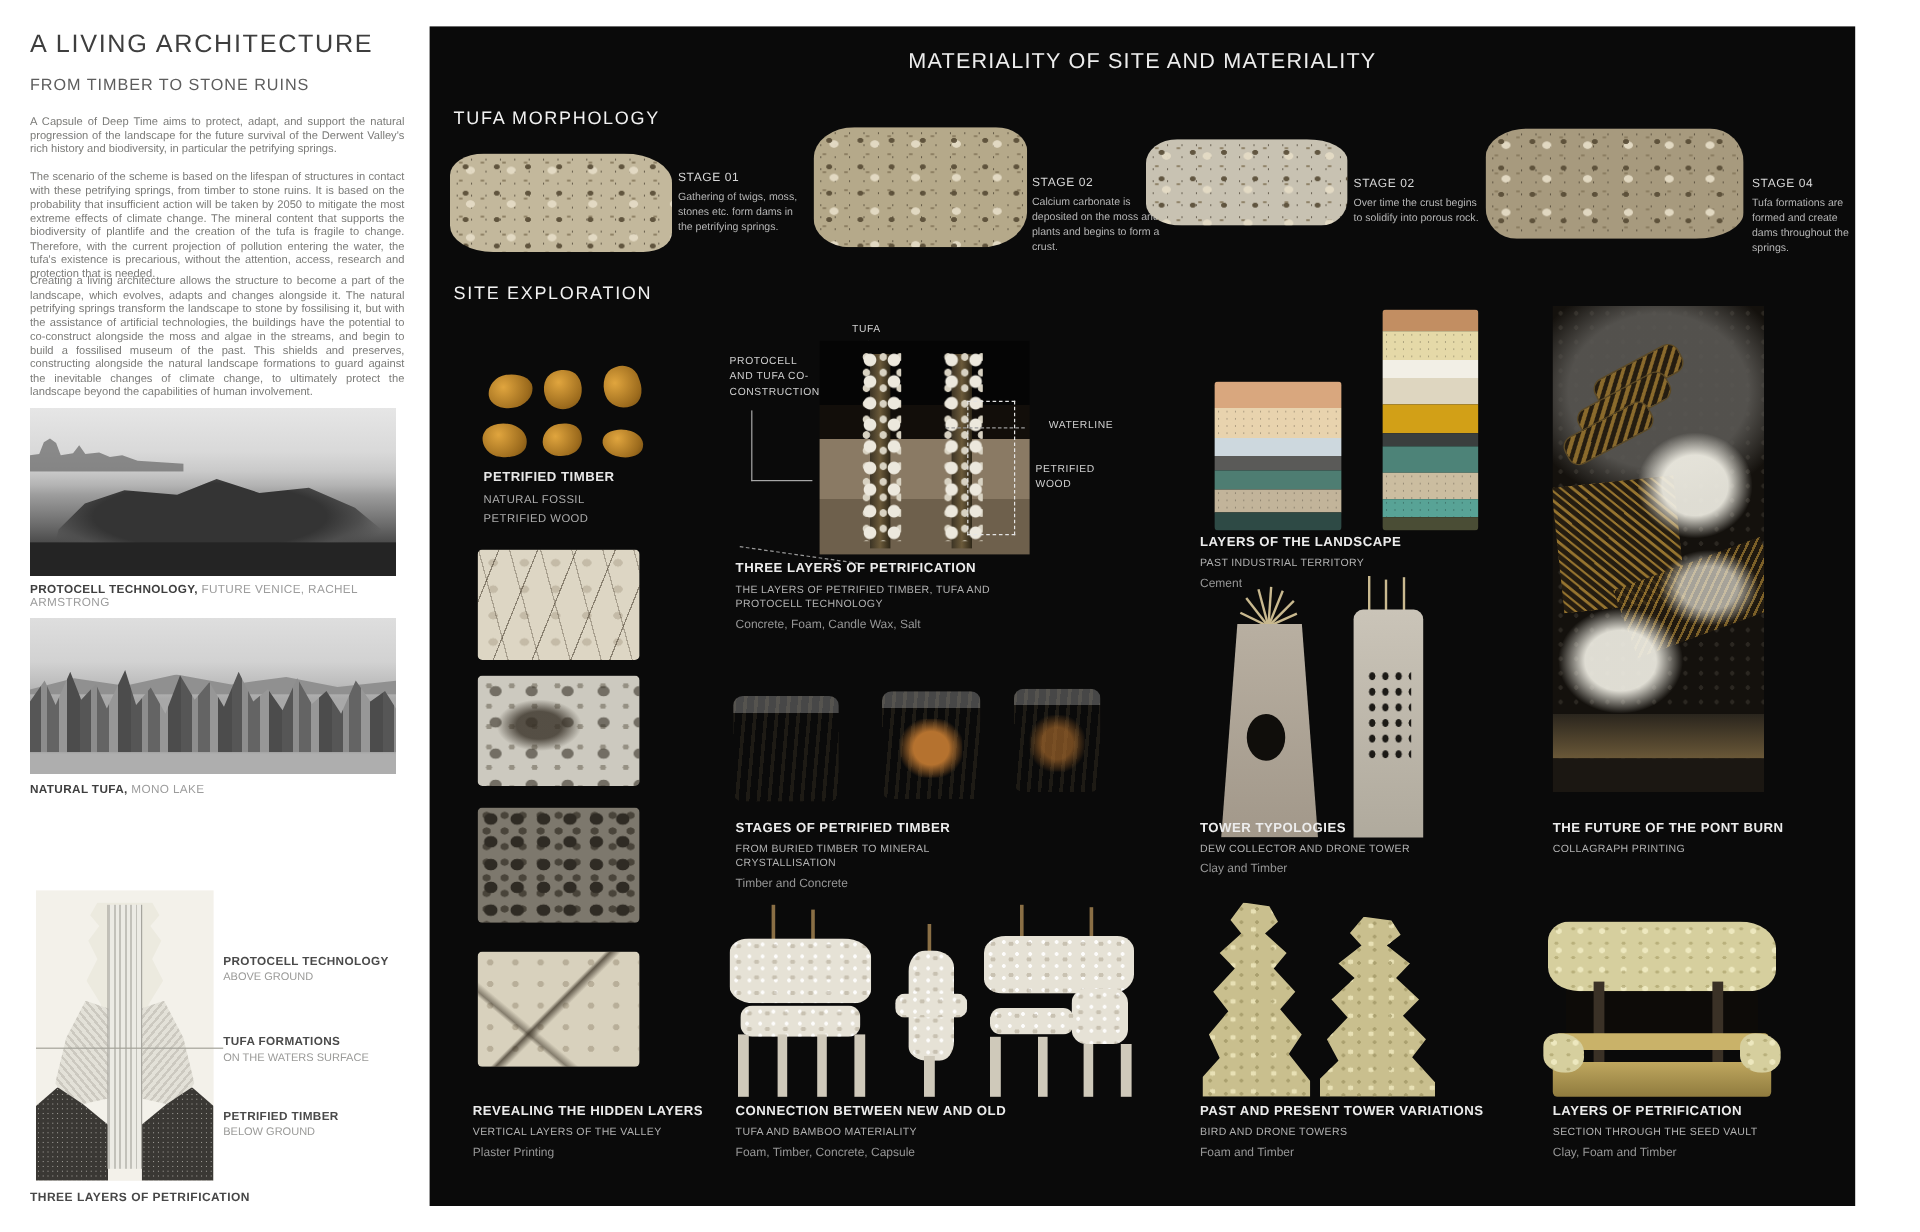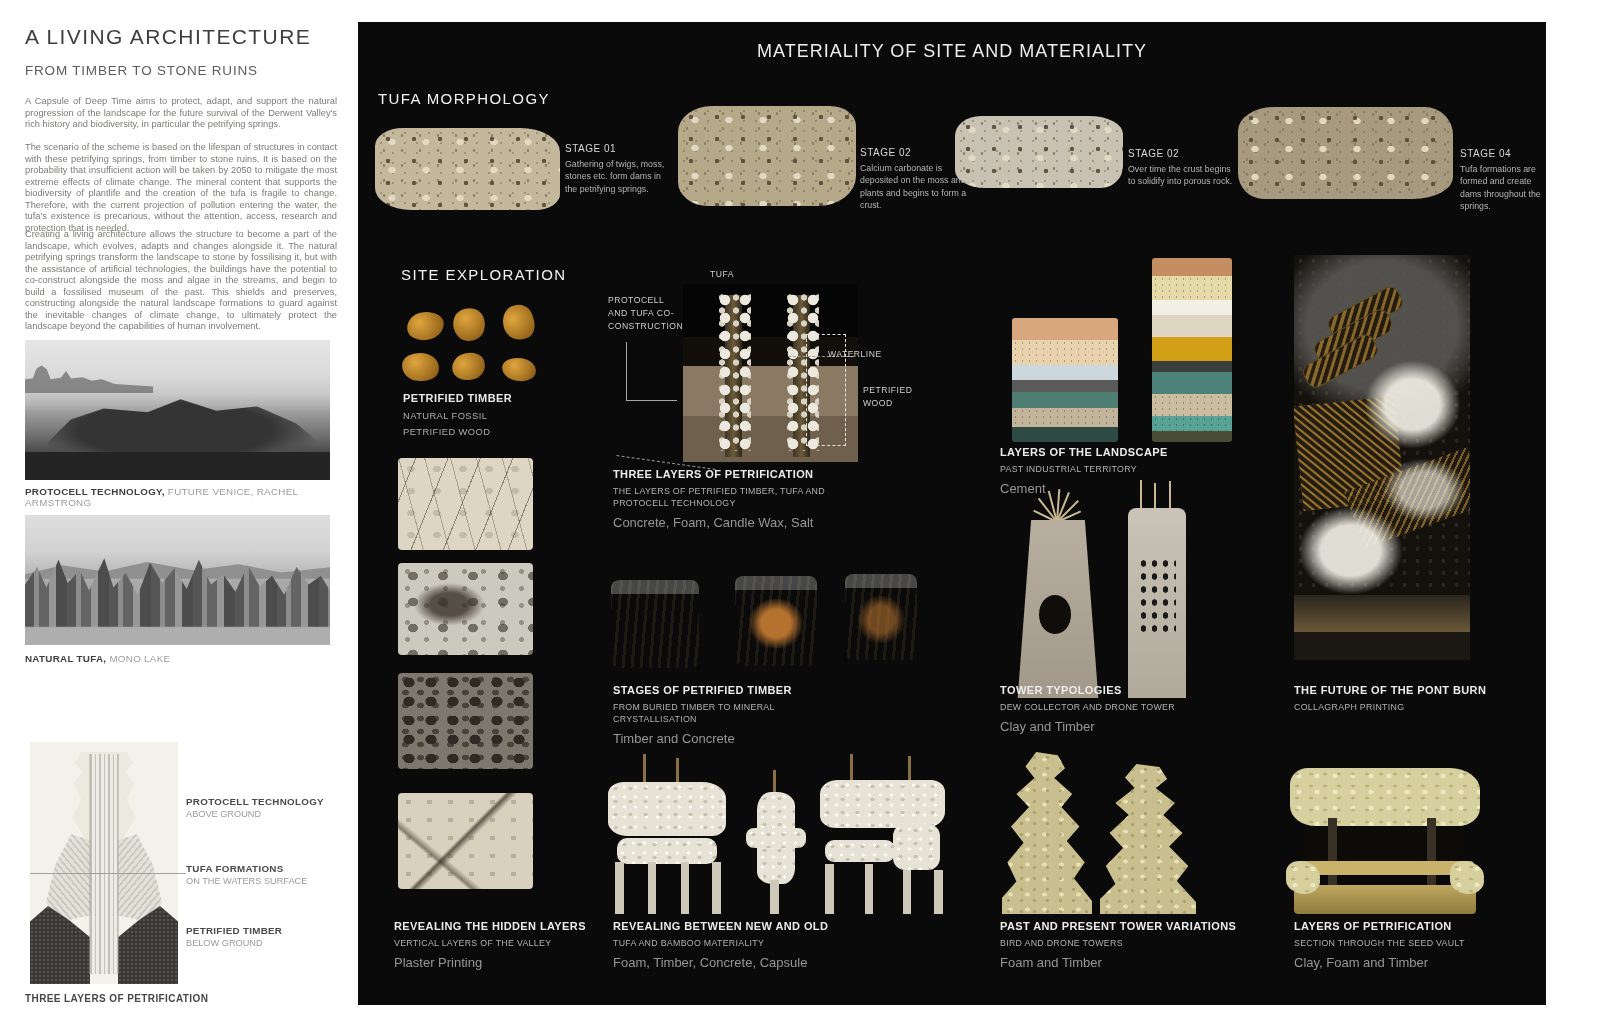--- a/index.html
+++ b/index.html
@@ -54,21 +54,21 @@
   .d-cap{font-size:10px;font-weight:bold;color:#474747;letter-spacing:.4px;}
 
   
   .board{background:#0a0a0a;}
   .board-header{font-size:18px;color:#ededed;letter-spacing:1px;text-align:center;line-height:1.45;}
   .h-board{font-size:15px;color:#f2f2f2;letter-spacing:1.4px;}
   .stage-l{font-size:10px;color:#d8d8d8;letter-spacing:.5px;}
   .stage-t{font-size:8.8px;color:#b5b5b5;line-height:1.4;margin-top:4px;}
   .cap-t{font-weight:bold;font-size:11px;color:#ececec;letter-spacing:.4px;}
   .cap-s{font-size:8.8px;color:#b2b2b2;letter-spacing:.3px;margin-top:6px;line-height:1.35;}
-  .cap-m{font-size:13px;color:#969696;margin-top:5px;}
+  .cap-m{font-size:10px;color:#969696;margin-top:5px;}
   .ann{font-size:8.6px;color:#cfcfcf;letter-spacing:.5px;white-space:pre-line;line-height:1.5;}
 
   
   .tufa{background-color:#b9ab8d;
     background-image:radial-gradient(rgba(86,74,52,.9) 12%,transparent 14%),
       radial-gradient(rgba(228,219,197,.95) 14%,transparent 17%),
       radial-gradient(rgba(134,120,92,.85) 10%,transparent 12%),
       radial-gradient(rgba(58,50,36,.7) 8%,transparent 10%);
     background-size:26px 22px,34px 28px,18px 15px,12px 10px;}
   .frag{background:radial-gradient(circle at 35% 35%,#e0a53e,#9c6b1d 70%,#6e4a12);}
@@ -237,21 +237,21 @@
       <div class="stage-l">STAGE 02</div>
       <div class="stage-t">Over time the crust begins to solidify into porous rock.</div>
     </div>
 
     <div class="abs tufa" style="left:880px;top:85px;width:215px;height:92px;background-color:#a79a7e;border-radius:36px 28px 40px 26px/24px 28px 22px 26px;"></div>
     <div class="abs" style="left:1102px;top:126px;width:86px;">
       <div class="stage-l">STAGE 04</div>
       <div class="stage-t">Tufa formations are formed and create dams throughout the springs.</div>
     </div>
 
-    <div class="abs h-board" style="left:20px;top:244px;margin-left:23px;">SITE EXPLORATION</div>
+    <div class="abs h-board" style="left:20px;top:214px;">SITE EXPLORATION</div>
 
     <div class="abs frag" style="left:49px;top:290px;width:37px;height:28px;border-radius:45% 55% 50% 50%/55% 45% 55% 45%;transform:rotate(-8deg);"></div>
     <div class="abs frag" style="left:95px;top:286px;width:32px;height:33px;border-radius:55% 45% 50% 50%/45% 55% 45% 55%;transform:rotate(14deg);"></div>
     <div class="abs frag" style="left:145px;top:283px;width:31px;height:35px;border-radius:50% 50% 42% 58%/58% 42% 52% 48%;transform:rotate(-20deg);"></div>
     <div class="abs frag" style="left:44px;top:331px;width:37px;height:28px;border-radius:52% 48% 55% 45%/48% 52% 45% 55%;transform:rotate(6deg);"></div>
     <div class="abs frag" style="left:94px;top:331px;width:33px;height:27px;border-radius:48% 52% 45% 55%/55% 45% 52% 48%;transform:rotate(-12deg);"></div>
     <div class="abs frag" style="left:144px;top:336px;width:34px;height:23px;border-radius:55% 45% 52% 48%/50% 50% 48% 52%;transform:rotate(9deg);"></div>
 
     <div class="abs" style="left:45px;top:370px;">
       <div style="font-size:11px;font-weight:bold;color:#e8e8e8;letter-spacing:.4px;">PETRIFIED TIMBER</div>
@@ -270,21 +270,21 @@
 
     <div class="abs model" style="left:325px;top:262px;width:175px;height:178px;">
       <div class="m-post" style="left:24%;"></div>
       <div class="m-post" style="left:63%;"></div>
       <div class="m-blobs" style="left:18%;"></div>
       <div class="m-blobs" style="left:57%;"></div>
       <div class="m-dash" style="left:70%;top:28%;width:22%;height:62%;"></div>
     </div>
 
     <div class="abs dash-line" style="left:430px;top:334px;width:66px;"></div>
-    <div class="abs ann" style="left:470px;top:326px;text-align:right;">WATERLINE</div>
+    <div class="abs ann" style="left:516px;top:326px;text-align:right;">WATERLINE</div>
     <div class="abs ann" style="left:505px;top:362px;">PETRIFIED
 WOOD</div>
     <div class="abs dash-line" style="left:258px;top:440px;width:100px;transform:rotate(8deg);"></div>
 
     <div class="abs" style="left:255px;top:446px;width:240px;">
       <div class="cap-t">THREE LAYERS OF PETRIFICATION</div>
       <div class="cap-s">THE LAYERS OF PETRIFIED TIMBER, TUFA AND PROTOCELL TECHNOLOGY</div>
       <div class="cap-m">Concrete, Foam, Candle Wax, Salt</div>
     </div>
 
@@ -335,21 +335,21 @@
       <div class="foam abs" style="left:0;top:26px;width:100%;height:48px;border-radius:18px 14px 20px 16px/14px 12px 16px 12px;"></div>
       <div class="foam abs" style="left:58%;top:70px;width:38%;height:46px;border-radius:12px;"></div>
       <div class="foam abs" style="left:4%;top:86px;width:56%;height:22px;border-radius:9px;"></div>
       <div class="leg" style="left:4%;bottom:0;width:9px;height:50px;"></div>
       <div class="leg" style="left:36%;bottom:0;width:8px;height:50px;"></div>
       <div class="leg" style="left:66%;bottom:0;width:8px;height:44px;"></div>
       <div class="leg" style="right:2%;bottom:0;width:9px;height:44px;"></div>
     </div>
 
     <div class="abs" style="left:255px;top:898px;width:240px;">
-      <div class="cap-t">REVEALING BETWEEN NEW AND OLD</div>
+      <div class="cap-t">CONNECTION BETWEEN NEW AND OLD</div>
       <div class="cap-s">TUFA AND BAMBOO MATERIALITY</div>
       <div class="cap-m">Foam, Timber, Concrete, Capsule</div>
     </div>
 
     <div class="abs strat" style="left:654px;top:296px;width:106px;height:124px;">
       <div style="height:18%;background:#d9a77e;"></div>
       <div class="spk" style="height:20%;background-color:#e8d3ae;"></div>
       <div style="height:12%;background:#cdd8de;"></div>
       <div style="height:10%;background:#5a5a58;"></div>
       <div style="height:13%;background:#4e7d72;"></div>

